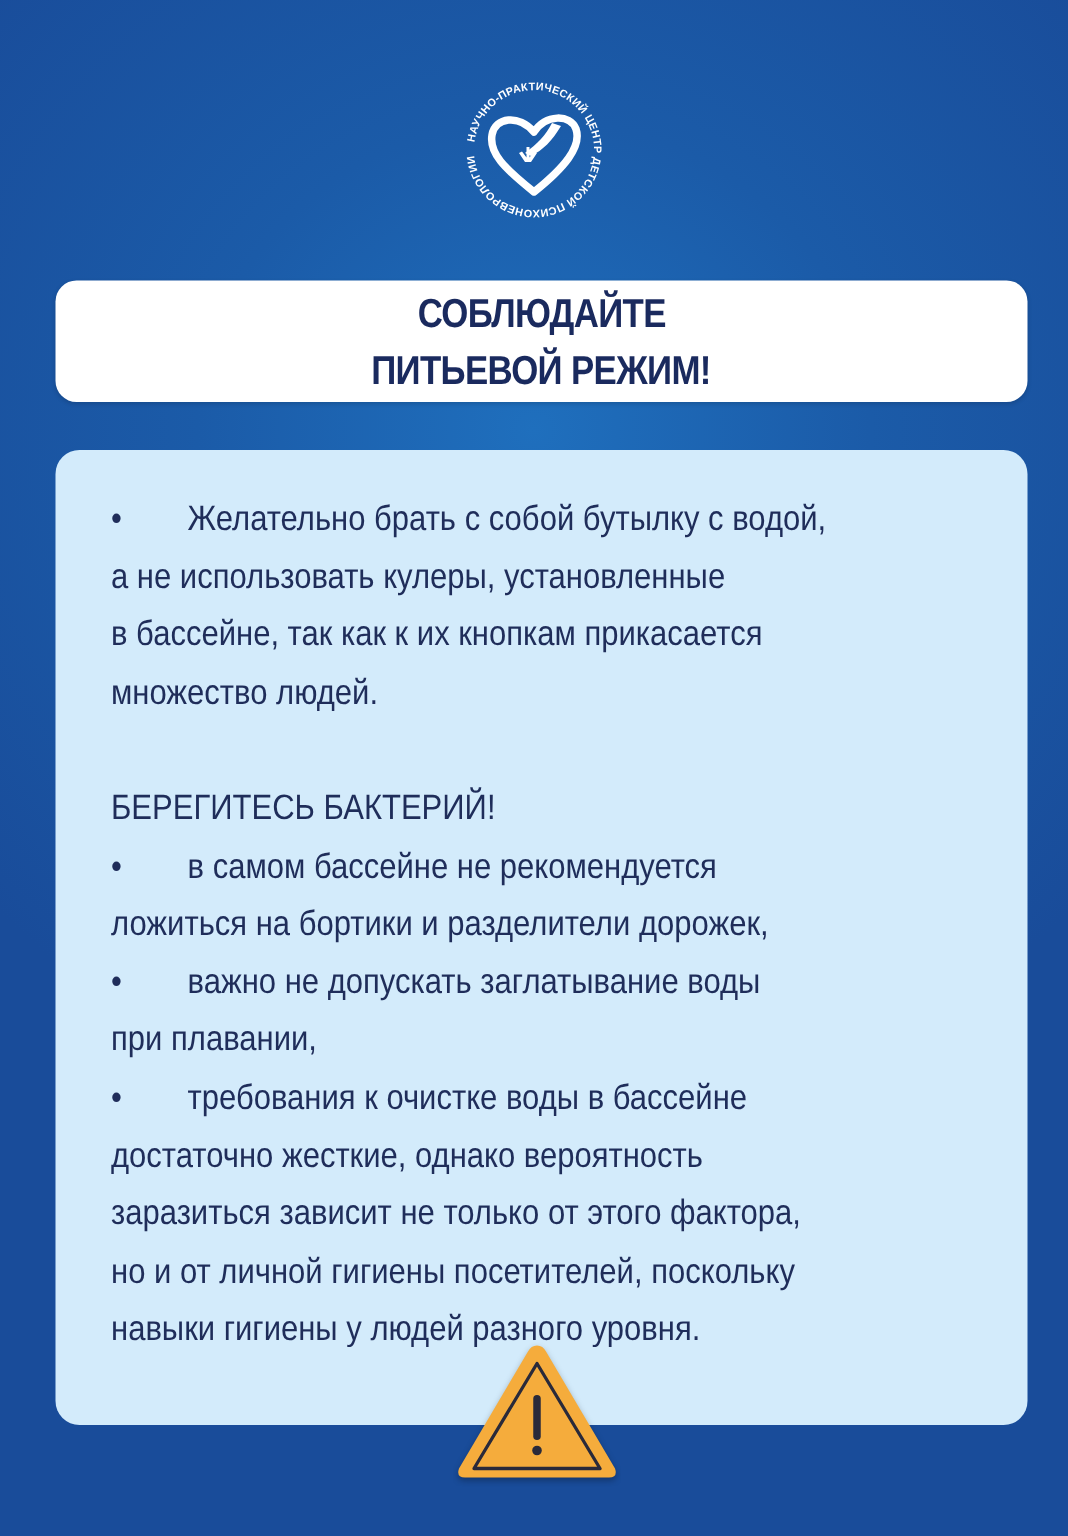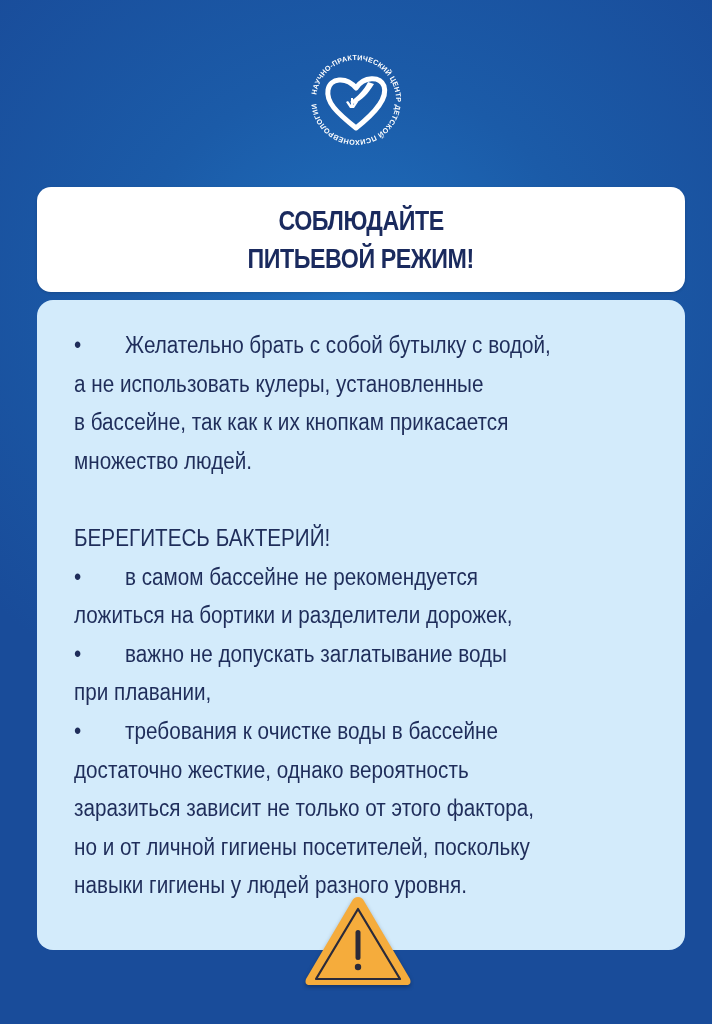--- a/index.html
+++ b/index.html
@@ -5,21 +5,21 @@
     html, body { margin: 0; padding: 0; }
     body {
       width: 712px; height: 1024px; overflow: hidden; position: relative;
       background: radial-gradient(ellipse 70% 45% at 50% 28%, #1f6fbd 0%, #1b5ba8 45%, #194c9a 100%);
       font-family: "Liberation Sans", sans-serif;
     }
     .logo {
       position: absolute; left: 306px; top: 50px; width: 100px; height: 100px;
     }
     .title-box {
-      position: absolute; left: 37px; top: 187px; width: 648px; height: 105px;
+      position: absolute; left: 37px; top: 187px; width: 648px; height: 81px;
       background: #ffffff; border-radius: 14px;
       display: flex; flex-direction: column; align-items: center; justify-content: center;
       box-shadow: 0 1px 3px rgba(0,0,0,0.15);
     }
     .title-line {
       color: #1a2a5e; font-weight: bold; font-size: 27px; line-height: 38px;
       letter-spacing: -0.5px; transform: scaleX(0.86);
     }
     .content-box {
       position: absolute; left: 37px; top: 300px; width: 648px; height: 650px;

